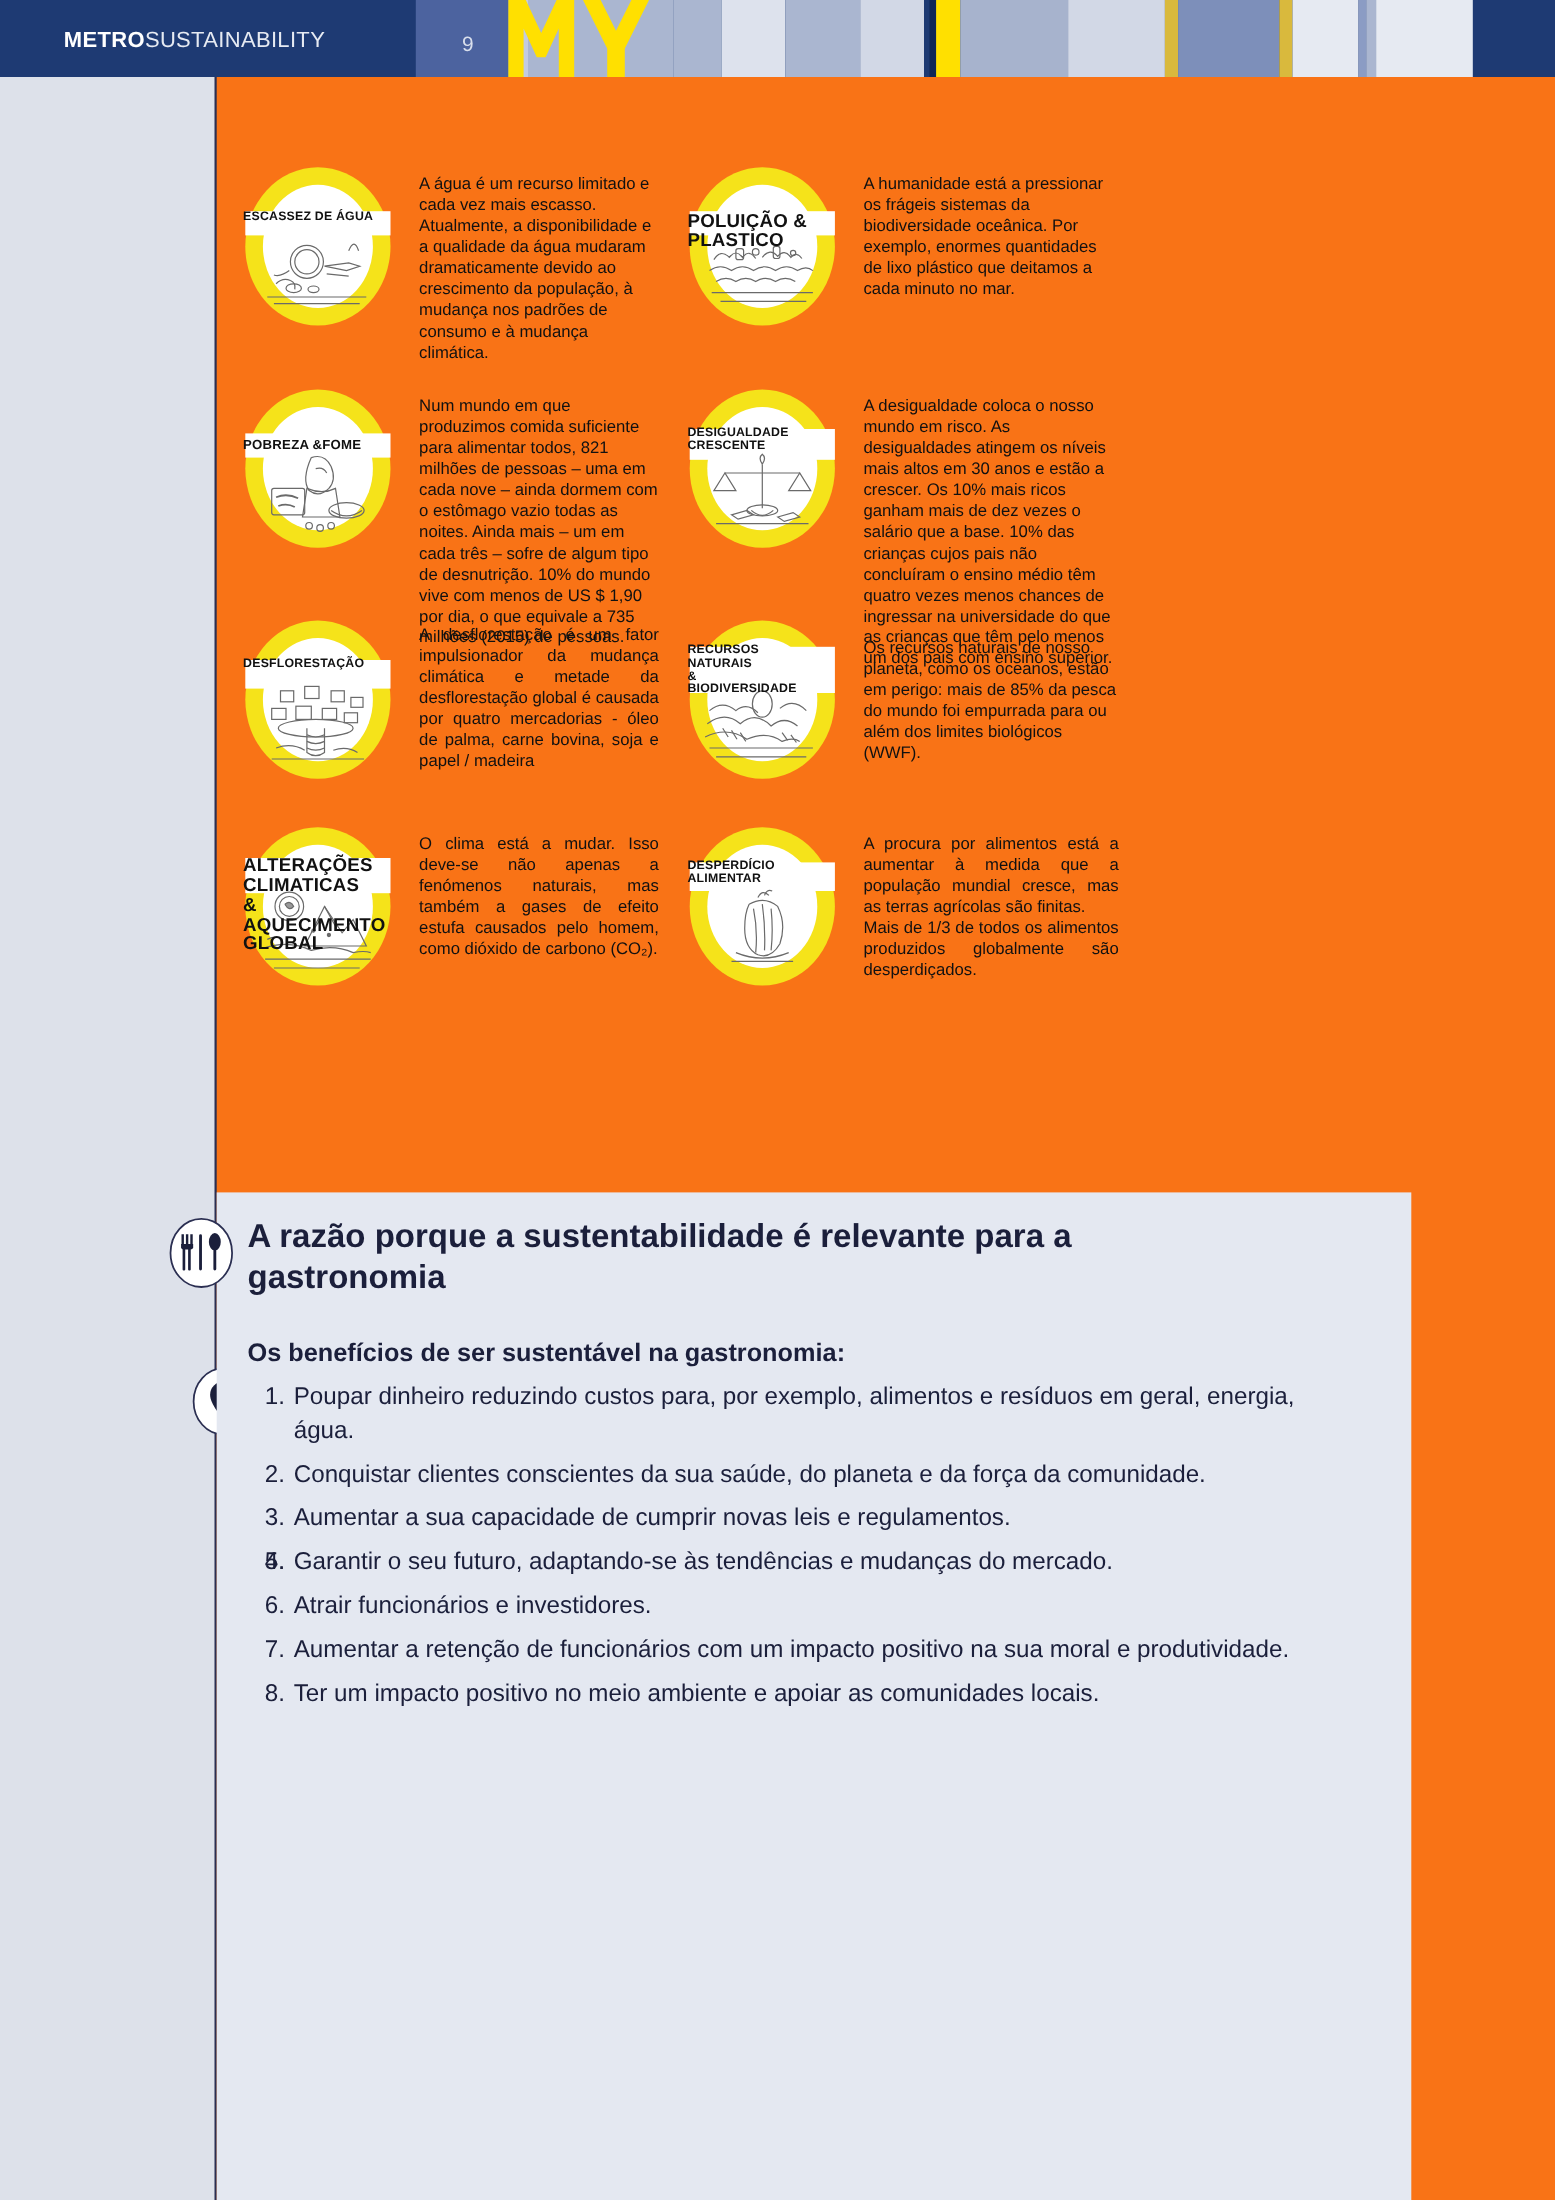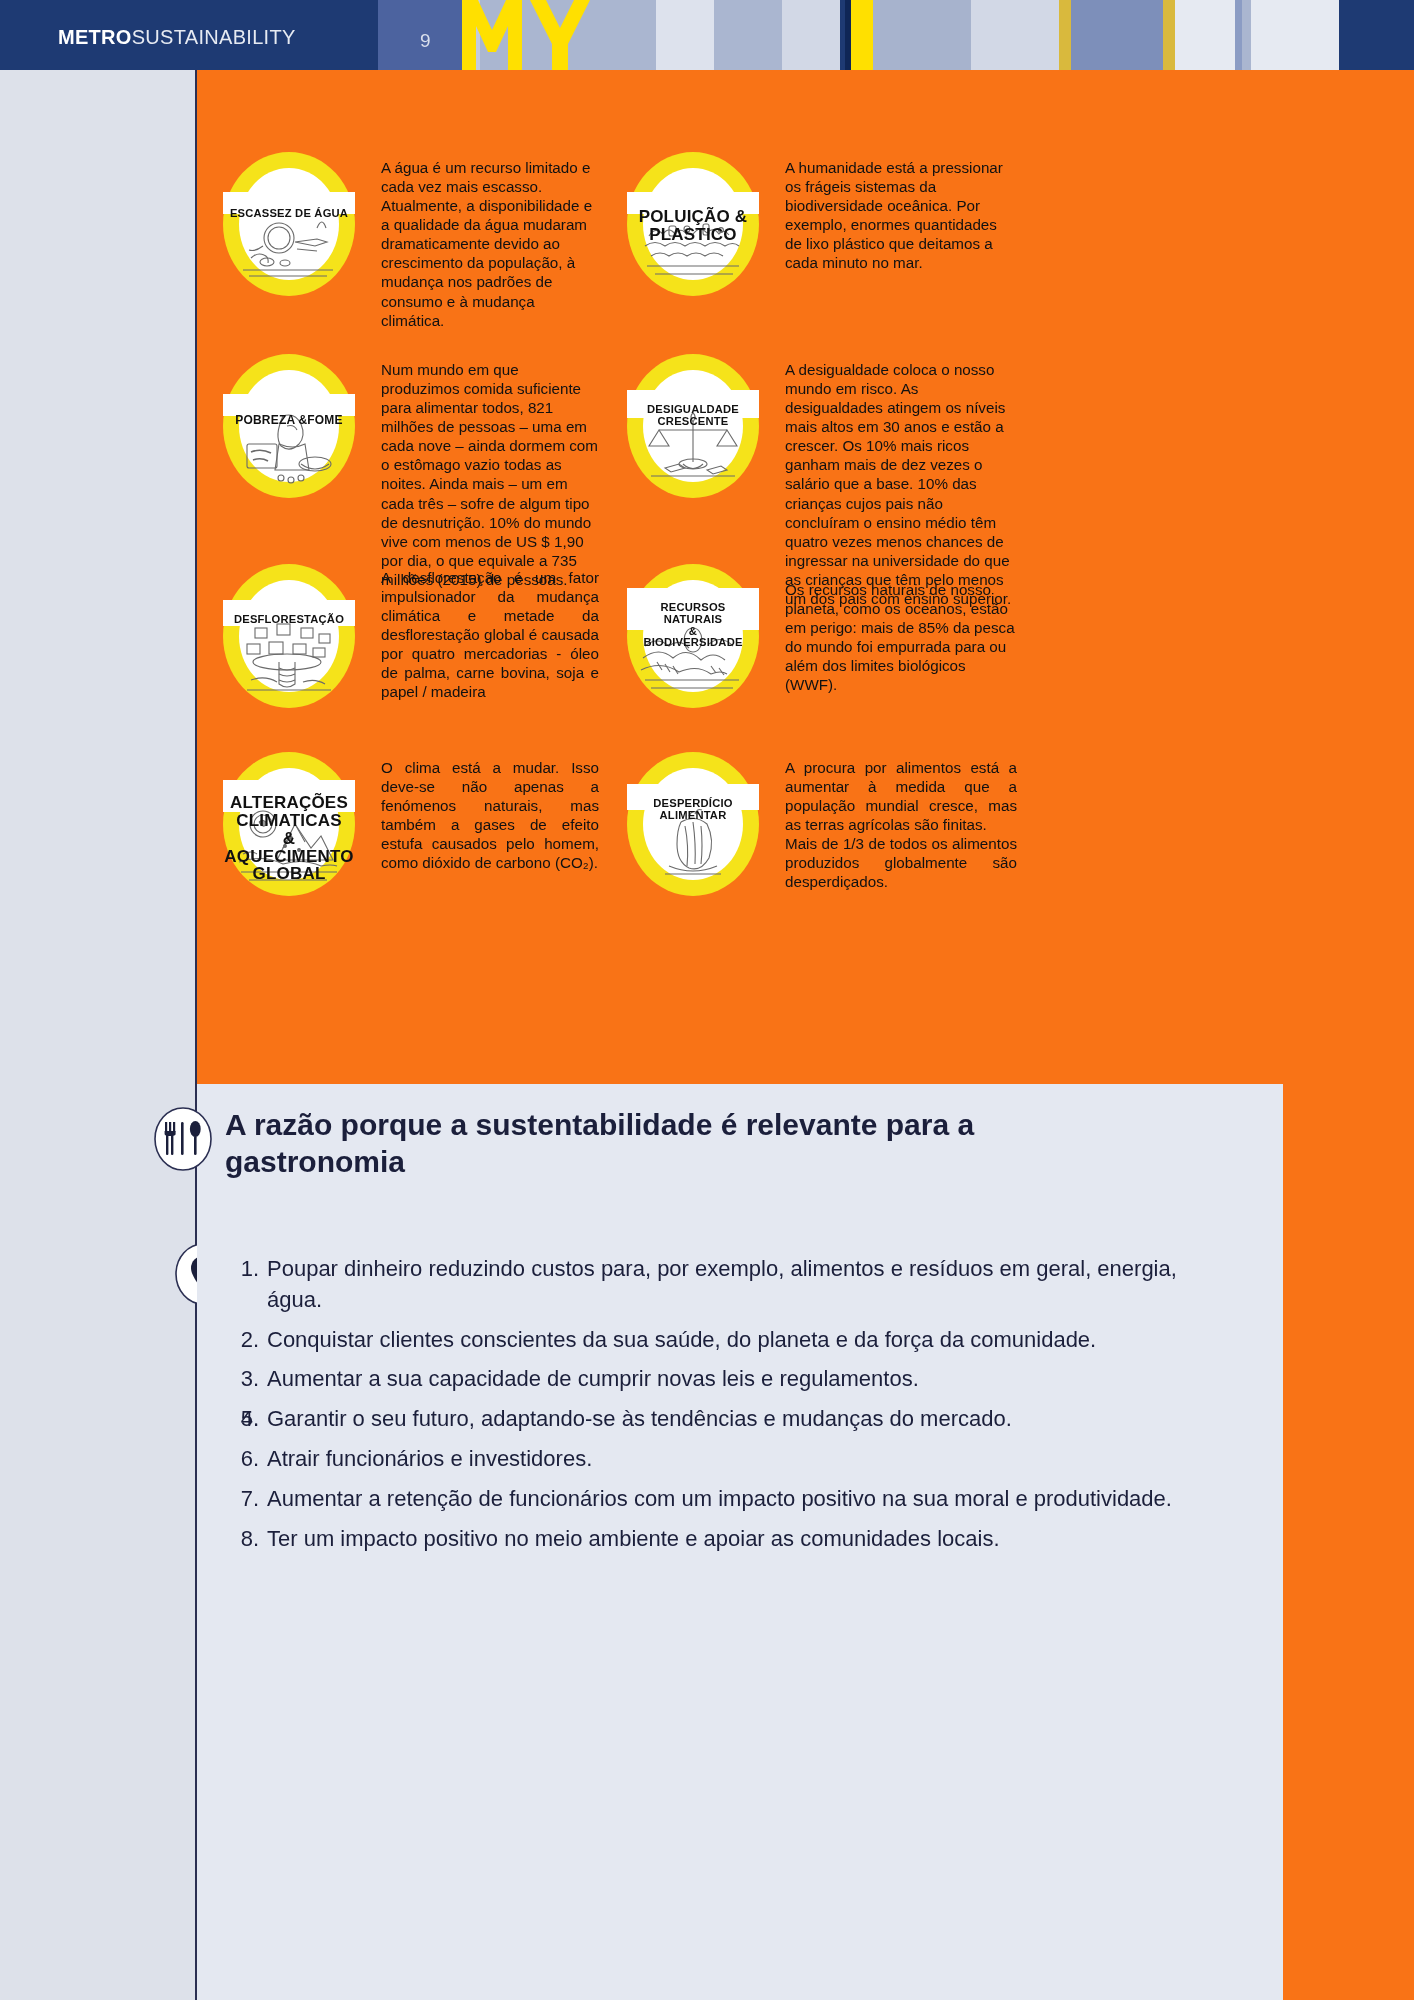--- a/index.html
+++ b/index.html
@@ -47,24 +47,24 @@
   .content { position:absolute; left:197px; top:70px; width:1217px; }
 
   
   .grid { position:absolute; left:0px; top:80px; width:1200px; }
   .cell { position:absolute; }
 
   .badge { position:relative; }
   .badge svg { display:block; }
   .badge-label {
     position:absolute; left:0; right:0;
-    text-align:center;
+    text-align:left;
     font-family:"Liberation Sans Narrow","Liberation Sans",sans-serif;
     font-weight:700; color:#111; letter-spacing:0.2px;
-    line-height:1.05; pointer-events:none;margin-top:16px;
+    line-height:1.05; pointer-events:none;
   }
 
   .body-text {
     position:absolute;
     font-family:"Liberation Sans Narrow","Liberation Sans",sans-serif;
     font-size:15.2px; line-height:1.255; color:#111;
   }
   .body-text.just { text-align: justify; }
 
   
@@ -374,20 +374,21 @@
           <rect x="14" y="27" width="2.4" height="22" rx="1"></rect>
           <rect x="19" y="27" width="2.4" height="22" rx="1"></rect>
           <path d="M13 16 h2.2 v10 h-2.2z M17 16 h2.2 v10 h-2.2z M21 16 h2.2 v10 h-2.2z"></path>
           <path d="M12.6 25 h11 v3 q0 2 -5.5 2 q-5.5 0 -5.5 -2z"></path>
           <rect x="29" y="16" width="2.6" height="33" rx="1.3"></rect>
           <rect x="42" y="30" width="2.6" height="19" rx="1.3"></rect>
           <ellipse cx="43.3" cy="23" rx="5.4" ry="8"></ellipse>
         </g>
       </svg>
       <div class="panel-title">A razão porque a sustentabilidade é relevante para a gastronomia</div>
+      <div class="panel-subtitle">Os benefícios de ser sustentável na gastronomia:</div>
 
       <div class="benefit-list">
         <div class="benefit-row">
           <span class="benefit-num">1.</span>
           <span>Poupar dinheiro reduzindo custos para, por exemplo, alimentos e resíduos em geral, energia, água.</span>
         </div>
         <div class="benefit-row">
           <span class="benefit-num">2.</span>
           <span>Conquistar clientes conscientes da sua saúde, do planeta e da força da comunidade.</span>
         </div>

